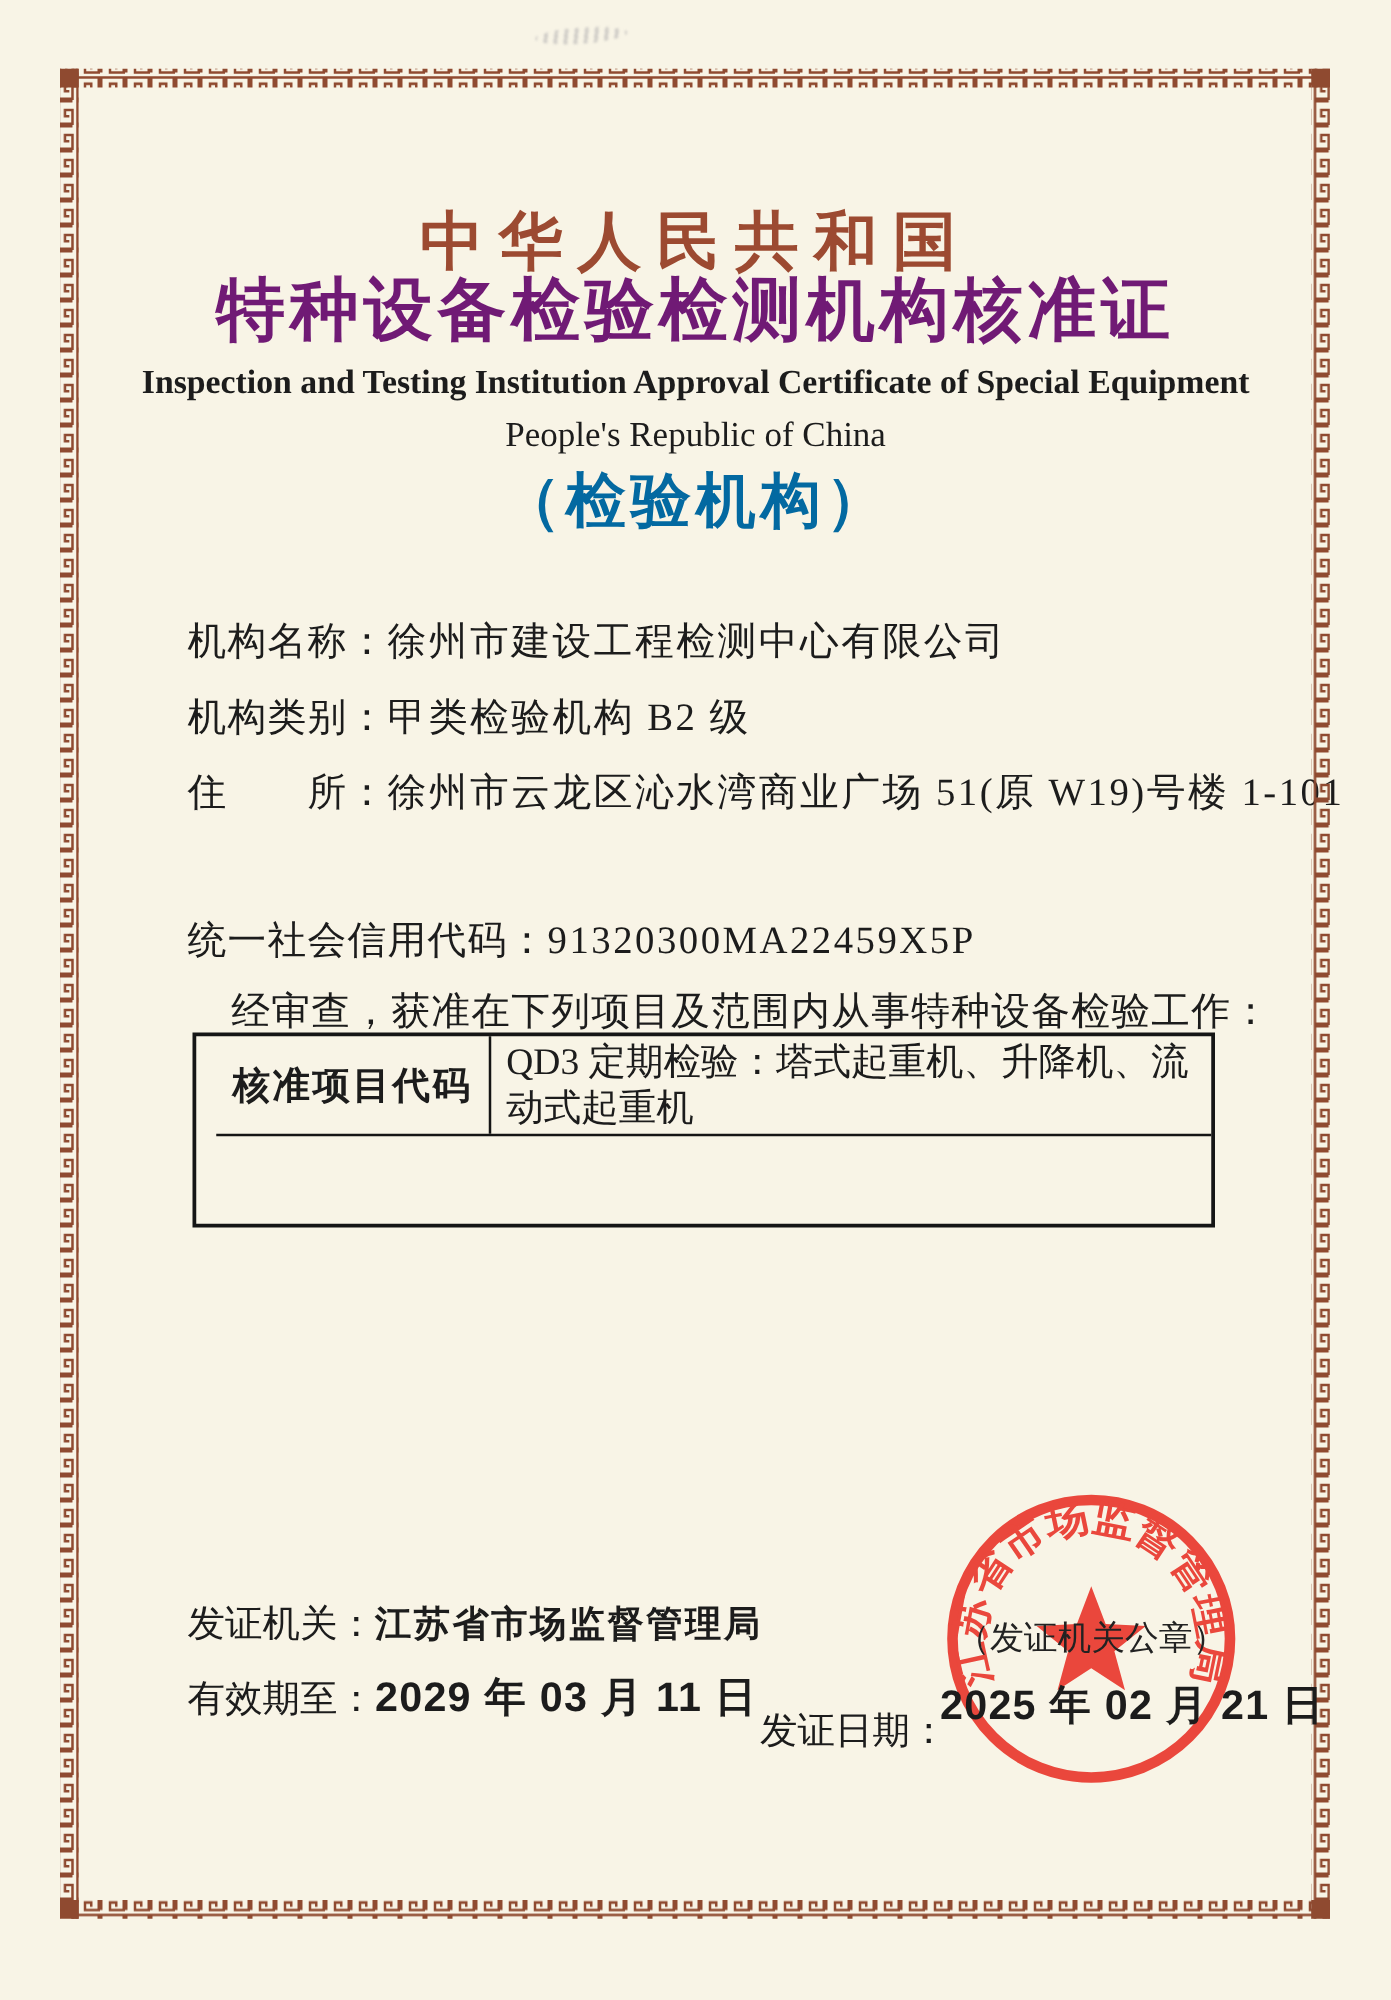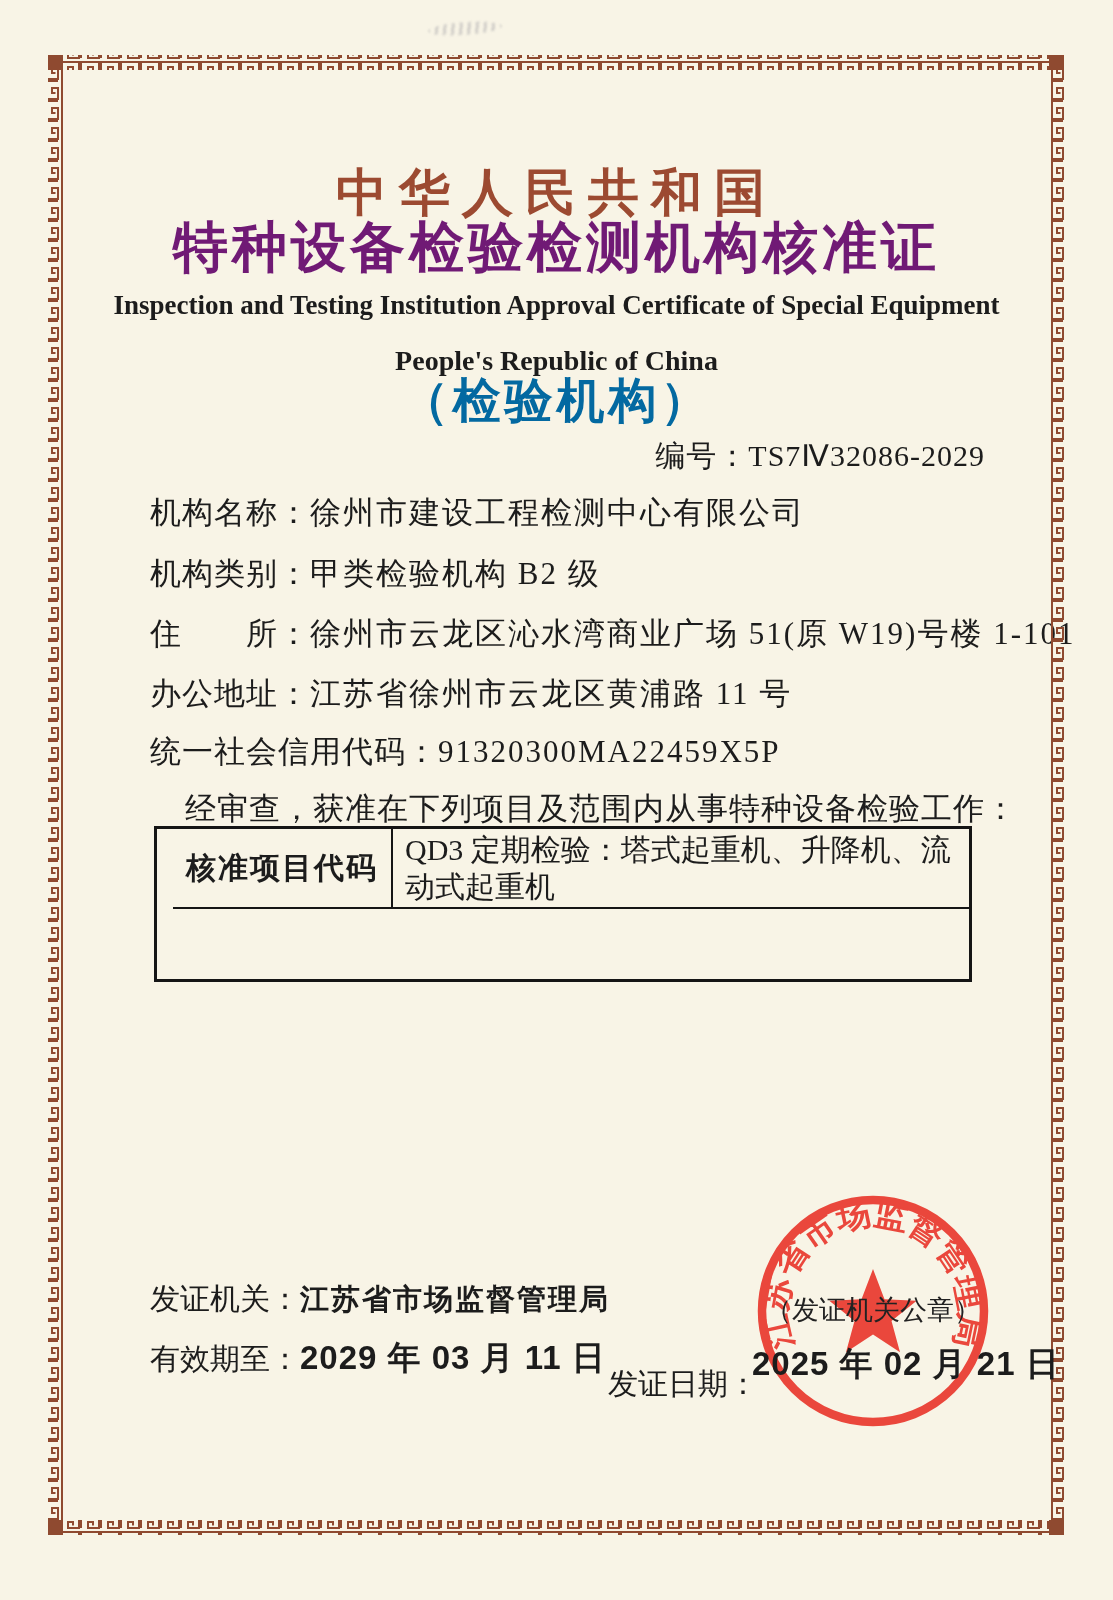--- a/index.html
+++ b/index.html
@@ -10,21 +10,21 @@
   }
   .abs { position:absolute; }
   .center { left:0; width:100%; text-align:center; }
 
   
   .title-cn-1 { top:143px; font-size:51px; font-weight:bold; letter-spacing:12px;
     color:#9c4a31; font-family:"Liberation Sans", sans-serif;margin-top:16px; }
   .title-cn-2 { top:211px; font-size:55px; font-weight:bold; letter-spacing:4px;
     color:#701a75; font-family:"Liberation Sans", sans-serif; }
   .title-en-1 { top:290px; font-size:27px; font-weight:bold; }
-  .title-en-2 { top:333px; font-size:28px; font-weight:bold;margin-top:12px; }
+  .title-en-2 { top:333px; font-size:28px; font-weight:normal; }
   .subtitle   { top:369px; font-size:48px; font-weight:bold; letter-spacing:4px;
     color:#0369a1; font-family:Liberation Serif, serif; }
 
   .cert-no { top:436px; right:128px; font-size:30px; letter-spacing:1px; }
 
   
   .field { left:150px; font-size:31px; white-space:nowrap; }
   .field .lbl { letter-spacing:1px; }
   .field .val { letter-spacing:2px; }
   .f1 { top:492px; } .f2 { top:553px; } .f3 { top:613px; }
@@ -95,35 +95,29 @@
     <rect x="48" y="1520" width="15" height="15" fill="#8f4a30"></rect>
     <rect x="1049" y="1520" width="15" height="15" fill="#8f4a30"></rect>
   </svg>
 
   <div class="abs center title-cn-1">中华人民共和国</div>
   <div class="abs center title-cn-2">特种设备检验检测机构核准证</div>
   <div class="abs center title-en-1">Inspection and Testing Institution Approval Certificate of Special Equipment</div>
   <div class="abs center title-en-2">People's Republic of China</div>
   <div class="abs center subtitle">（检验机构）</div>
 
-  <div class="abs cert-no">
-    <span class="lbl">编号：</span><span class="val">TS7Ⅳ32086-2029</span>
-  </div>
 
   <div class="abs field f1">
     <span class="lbl">机构名称：</span><span class="val">徐州市建设工程检测中心有限公司</span>
   </div>
   <div class="abs field f2">
     <span class="lbl">机构类别：</span><span class="val">甲类检验机构 B2 级</span>
   </div>
   <div class="abs field f3">
     <span class="lbl">住　　所：</span><span class="val">徐州市云龙区沁水湾商业广场 51(原 W19)号楼 1-101</span>
-  </div>
-  <div class="abs field f4">
-    <span class="lbl">办公地址：</span><span class="val">江苏省徐州市云龙区黄浦路 11 号</span>
   </div>
   <div class="abs field f5">
     <span class="lbl">统一社会信用代码：</span><span class="val">91320300MA22459X5P</span>
   </div>
 
   <div class="abs statement">经审查，获准在下列项目及范围内从事特种设备检验工作：</div>
 
   <div class="abs cert-table">
     <div class="t-row1">
       <div class="t-col1">核准项目代码</div>

